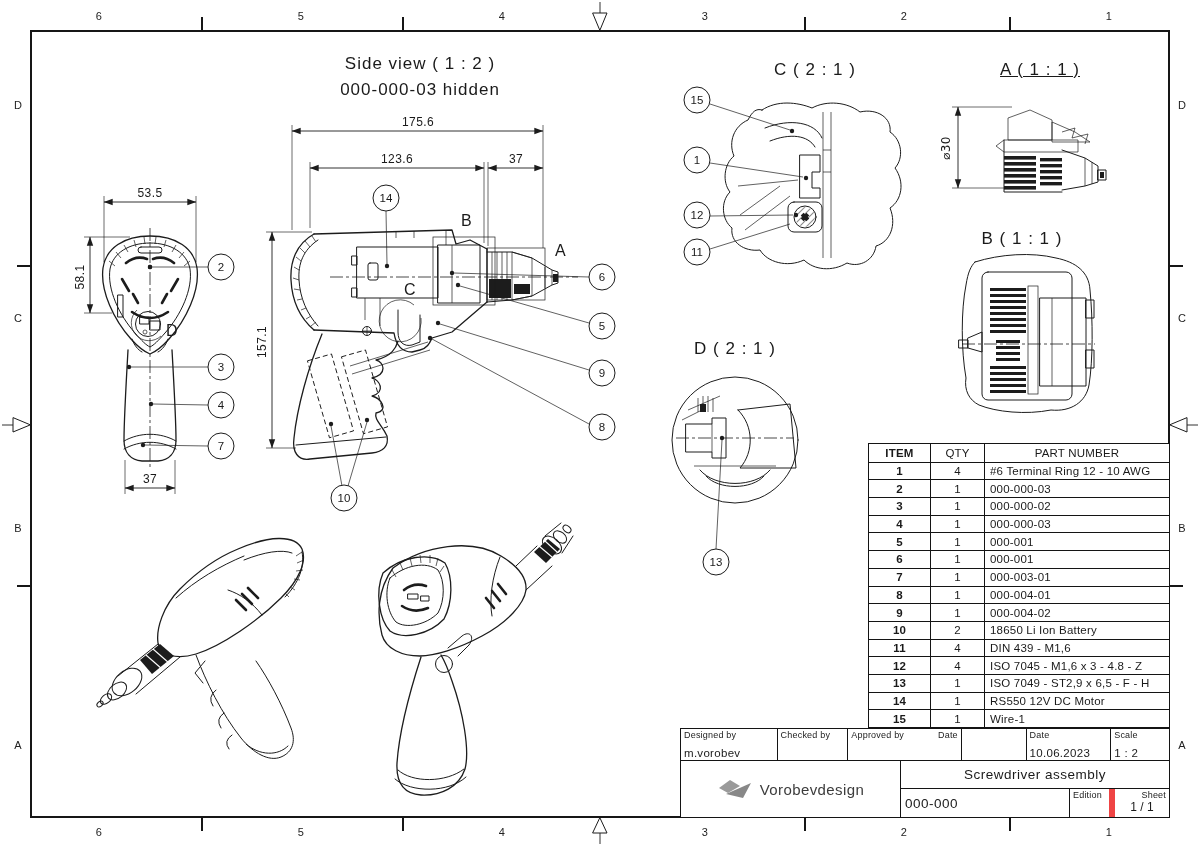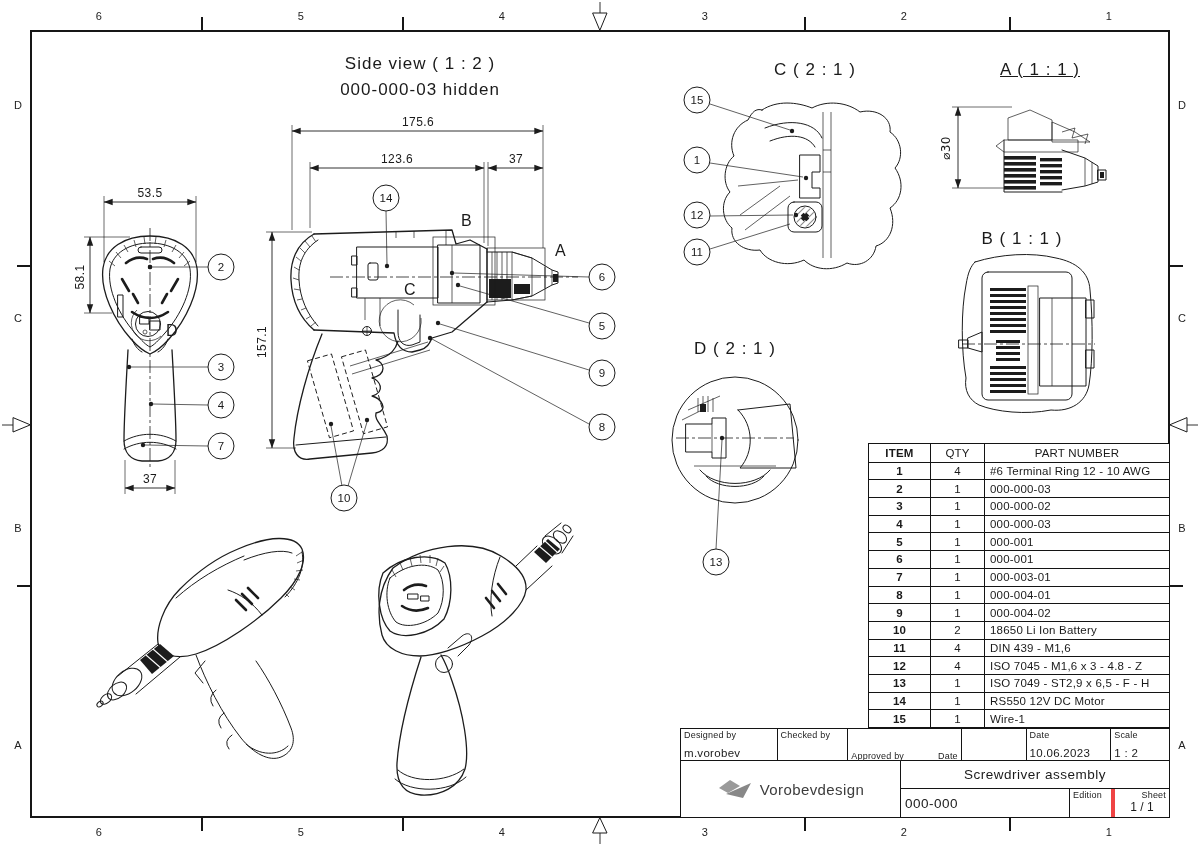--- a/index.html
+++ b/index.html
@@ -49,33 +49,33 @@
   .prow.hdr .pc.pn { justify-content:center; padding-left:0; }
 
   
   .tblock { position:absolute; left:680px; top:728px; width:490px; height:90px;
             border:1.6px solid #141414; background:#fff; display:flex; flex-direction:column; }
   .tb-r1 { display:flex; height:32px; border-bottom:1px solid #141414; }
   .tb-c { border-right:1px solid #141414; padding:1px 3px; display:flex;
           flex-direction:column; justify-content:space-between; }
   .tb-c.tb-last { border-right:none; }
   .tb-l { font-size:9px; color:#222; letter-spacing:.2px; }
-  .tb-sp { display:flex; justify-content:space-between;margin-top:21px; }
+  .tb-sp { display:flex; justify-content:space-between; }
   .tb-v { font-size:11.5px; letter-spacing:.3px; }
   .tb-r2 { display:flex; flex:1; }
   .tb-logo { width:220px; border-right:1px solid #141414; display:flex; align-items:center;
              justify-content:center; gap:7px; }
   .tb-company { font-size:15px; color:#3c3c3c; letter-spacing:.4px; }
   .tb-right { flex:1; display:flex; flex-direction:column; }
   .tb-title { height:28px; border-bottom:1px solid #141414; display:flex; align-items:center;
               justify-content:center; font-size:13.5px; letter-spacing:.5px; }
   .tb-num-row { flex:1; display:flex; }
   .tb-num { width:169px; border-right:1px solid #141414; font-size:13.5px; display:flex;
             align-items:center; padding-left:4px; letter-spacing:.5px; }
-  .tb-ed { width:45px; border-right:4px solid #ef4444; padding:1px 3px; }
+  .tb-ed { width:45px; border-right:6px solid #ef4444; padding:1px 3px; }
   .tb-sheet { flex:1; display:flex; flex-direction:column; padding:1px 3px; }
   .tb-sheet .tb-l { text-align:right; }
   .tb-sv { font-size:12px; text-align:center; }
 </style>
 </head>
 <body>
 
 <div class="page">
 
   <div class="frame"></div>

